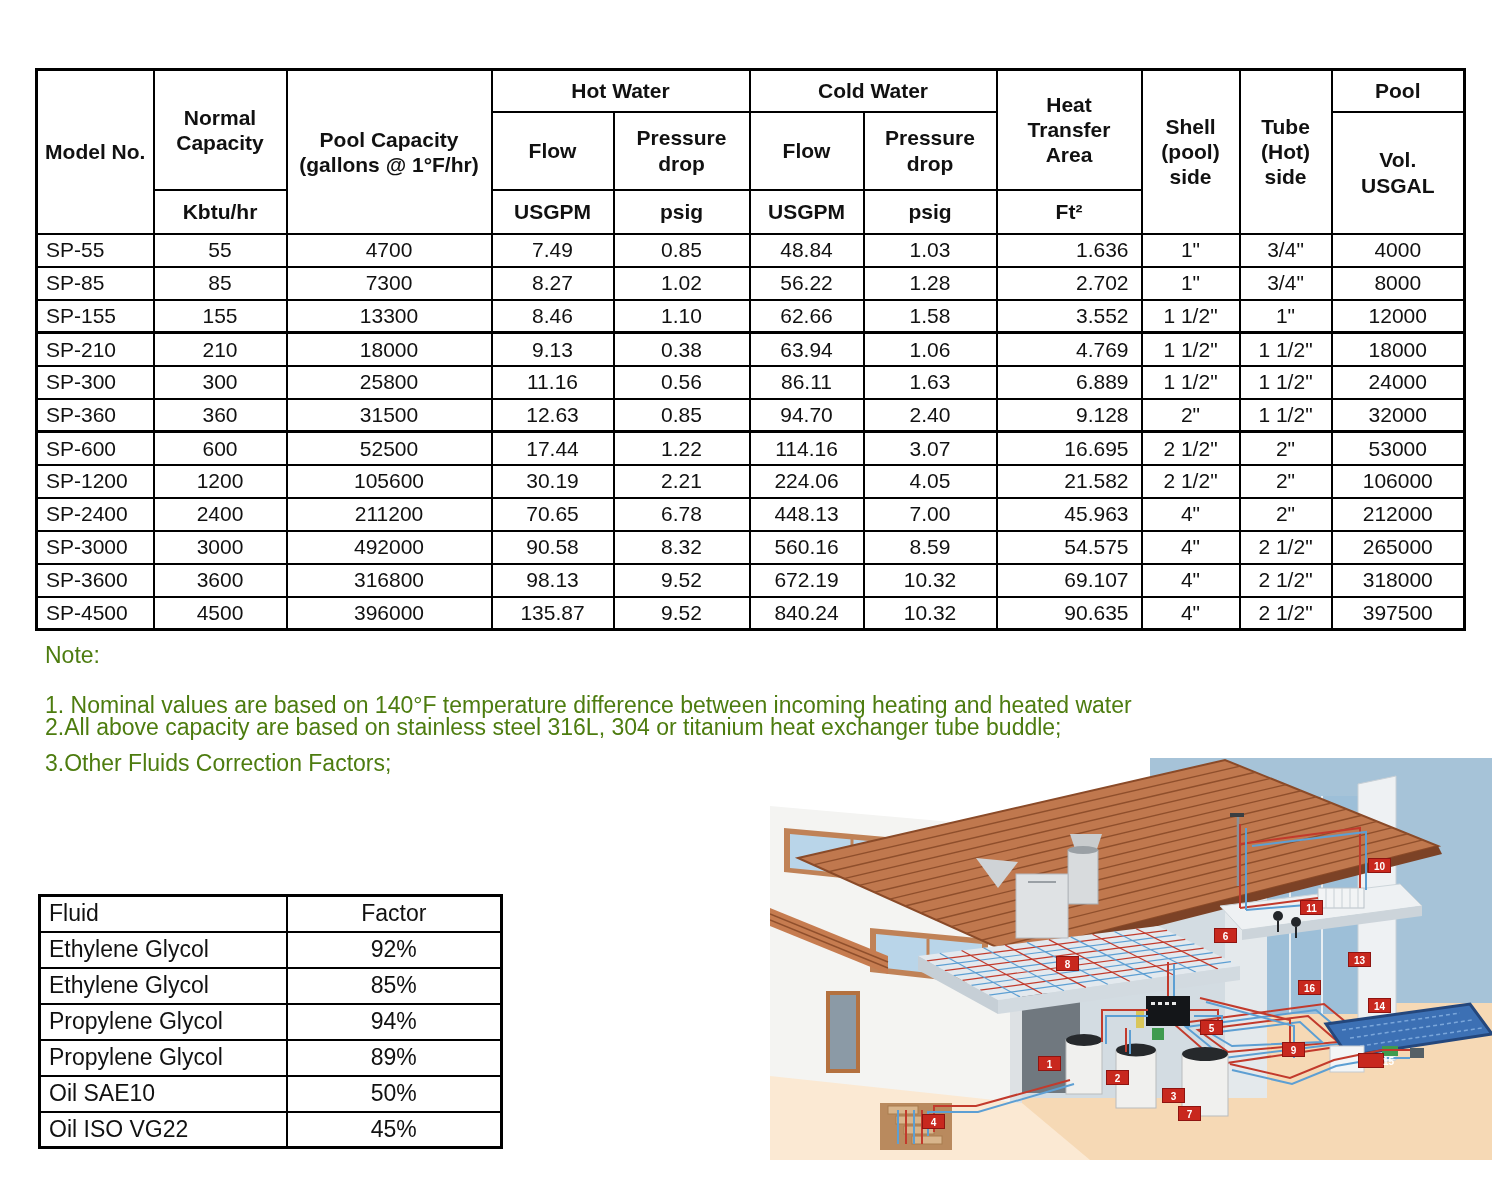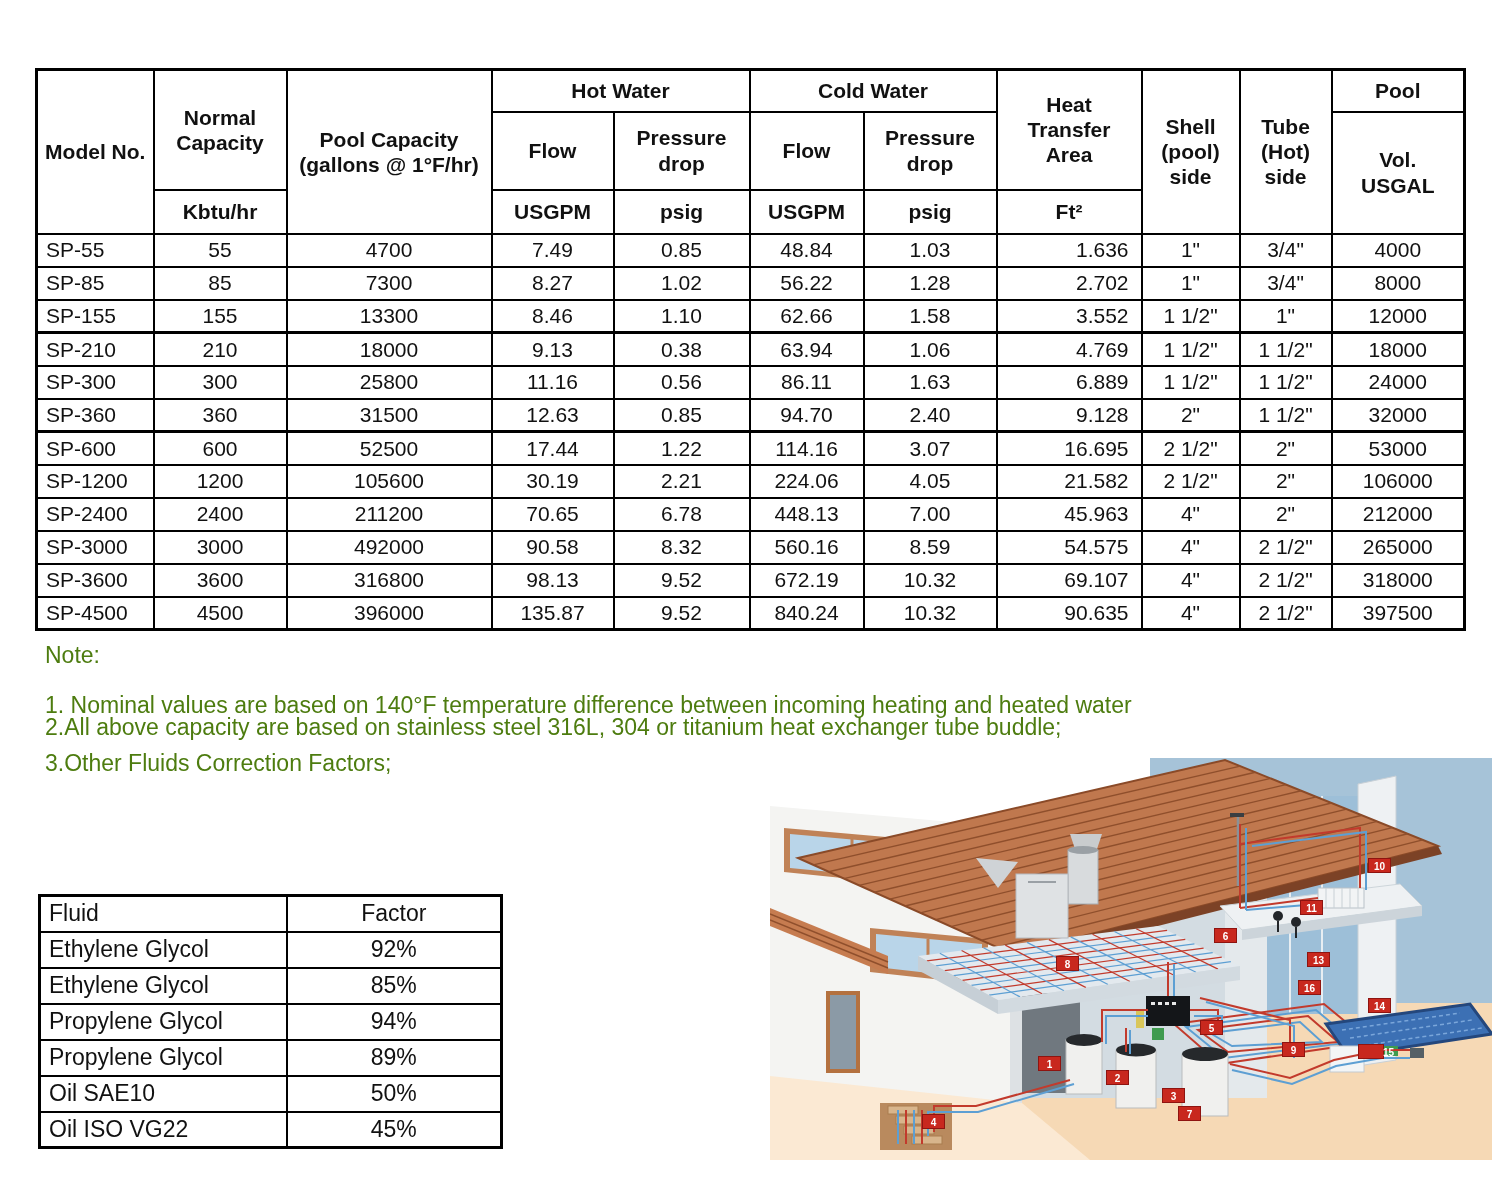--- a/index.html
+++ b/index.html
@@ -487,19 +487,19 @@
     <div class="m" style="left:336px;top:312px;">2</div>
     <div class="m" style="left:392px;top:330px;">3</div>
     <div class="m" style="left:152px;top:356px;">4</div>
     <div class="m" style="left:430px;top:262px;">5</div>
     <div class="m" style="left:444px;top:170px;">6</div>
     <div class="m" style="left:408px;top:348px;">7</div>
     <div class="m" style="left:286px;top:198px;">8</div>
     <div class="m" style="left:512px;top:284px;">9</div>
     <div class="m" style="left:598px;top:100px;">10</div>
     <div class="m" style="left:530px;top:142px;">11</div>
-    <div class="m" style="left:537px;top:194px;">13</div>
+    <div class="m" style="left:578px;top:194px;">13</div>
     <div class="m" style="left:598px;top:240px;">14</div>
-    <div class="m" style="left:588px;top:286px;padding-left:24px;">15</div>
+    <div class="m" style="left:588px;top:295px;padding-left:24px;">15</div>
     <div class="m" style="left:528px;top:222px;">16</div>
   </div>
 
 </div>
 
 </body></html>

